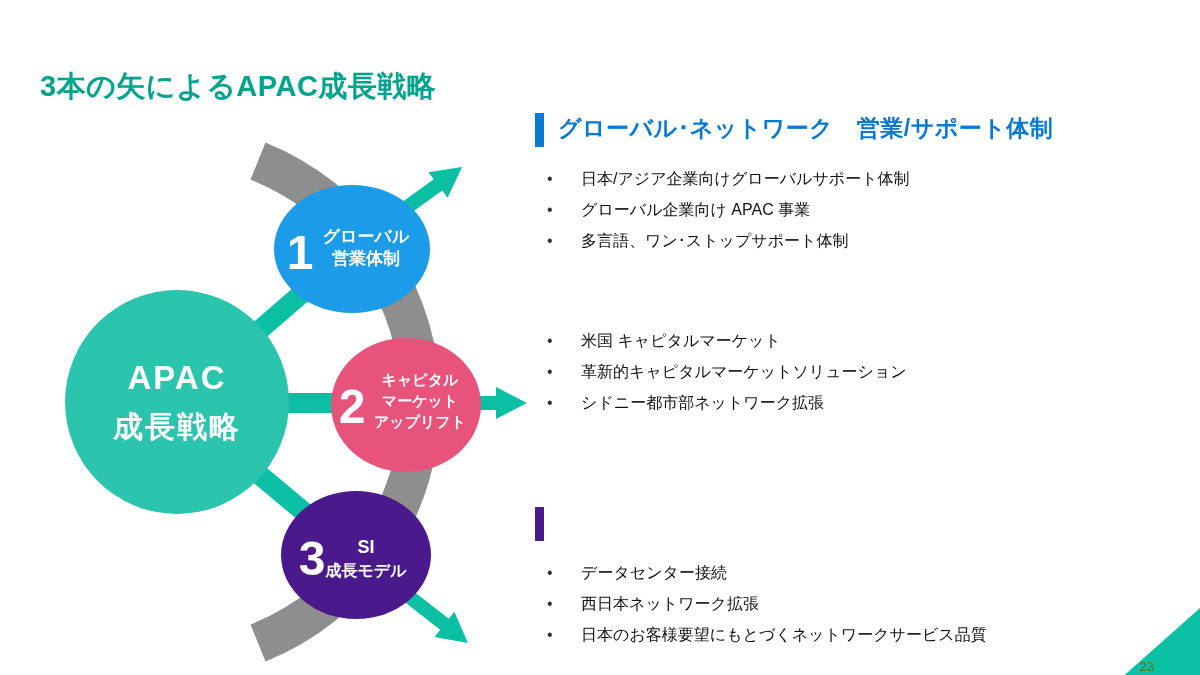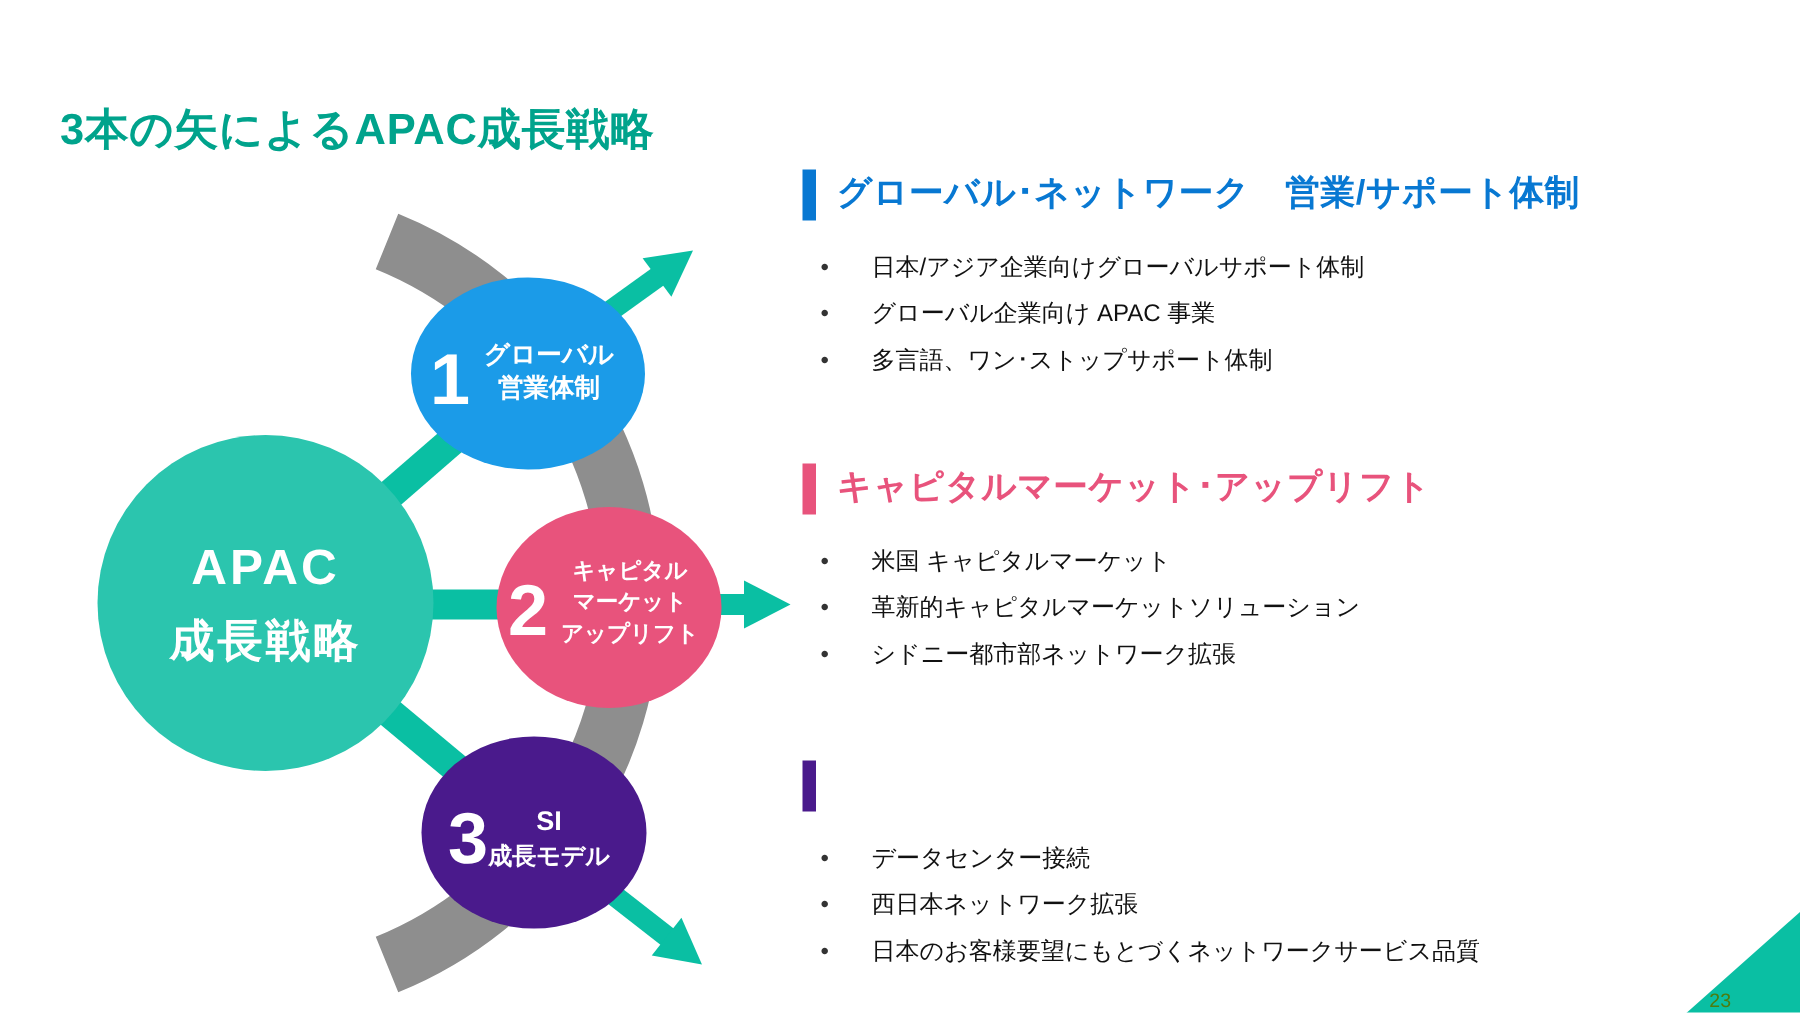--- a/index.html
+++ b/index.html
@@ -97,24 +97,20 @@
       <div class="sec-title">グローバル･ネットワーク　営業/サポート体制</div>
     </div>
     <ul>
       <li>日本/アジア企業向けグローバルサポート体制</li>
       <li>グローバル企業向け APAC 事業</li>
       <li>多言語、ワン･ストップサポート体制</li>
     </ul>
   </div>
 
   <div class="section s2" id="sec2">
-    <div class="sec-header">
-      <div class="bar"></div>
-      <div class="sec-title">キャピタルマーケット･アップリフト</div>
-    </div>
     <ul>
       <li>米国 キャピタルマーケット</li>
       <li>革新的キャピタルマーケットソリューション</li>
       <li>シドニー都市部ネットワーク拡張</li>
     </ul>
   </div>
 
   <div class="section s3" id="sec3">
     <div class="sec-header">
       <div class="bar"></div>

